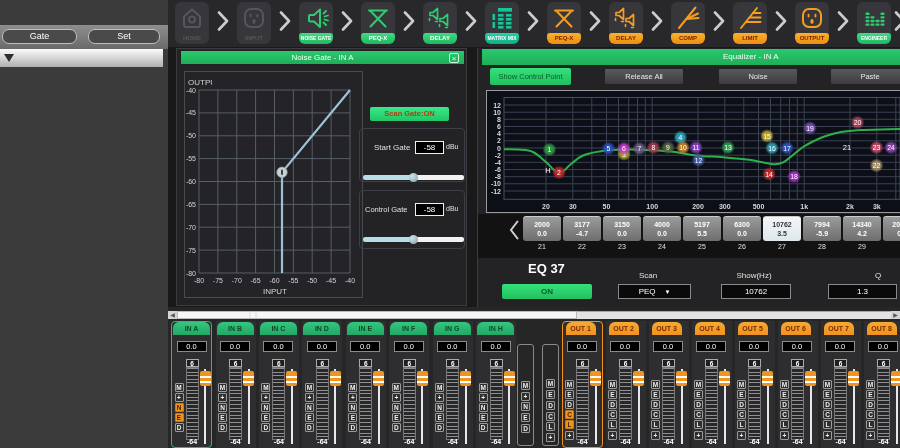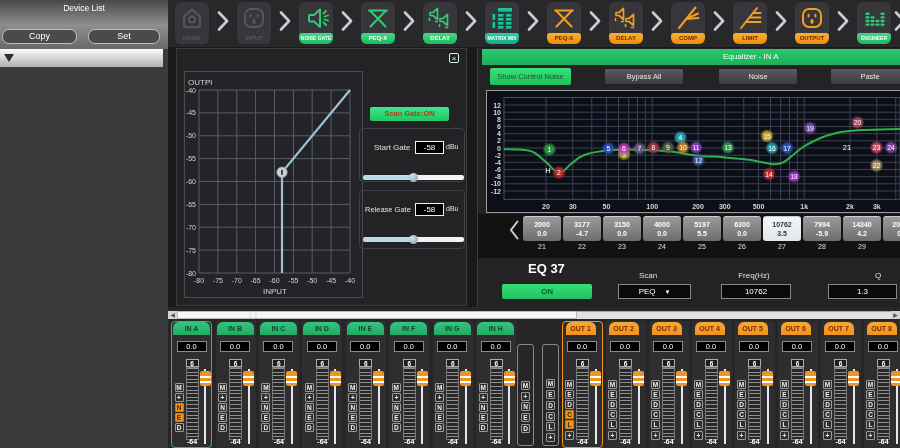--- a/index.html
+++ b/index.html
@@ -1,23 +1,22 @@
 <!DOCTYPE html>
 <html><head><meta charset="utf-8">
 <style>
 *{margin:0;padding:0;box-sizing:border-box;font-family:"Liberation Sans",sans-serif;}
 html,body{width:900px;height:448px;overflow:hidden;background:#191919;}
 .abs{position:absolute;}
 body{position:relative;}
 </style></head><body>
 
 <div class="abs" style="left:0;top:0;width:168px;height:448px;background:#3b3b3b;">
-<div class="abs" style="left:0;top:0;width:168px;height:25px;background:linear-gradient(#484848,#8e8e8e);color:#fff;font-size:8.5px;text-align:center;line-height:17px;">Device List</div>
 <div class="abs" style="left:0;top:25px;width:168px;height:24px;background:linear-gradient(#8e8e8e,#6a6a6a);"></div>
-<div class="abs" style="left:2px;top:29px;width:75px;height:15px;background:#4a4a4a;border:1px solid #bfbfbf;border-radius:7px;color:#fff;font-size:9px;text-align:center;line-height:13px;">Copy</div>
+<div class="abs" style="left:2px;top:29px;width:75px;height:15px;background:#4a4a4a;border:1px solid #bfbfbf;border-radius:7px;color:#fff;font-size:9px;text-align:center;line-height:13px;">Gate</div>
 <div class="abs" style="left:88px;top:29px;width:72px;height:15px;background:#4a4a4a;border:1px solid #bfbfbf;border-radius:7px;color:#fff;font-size:9px;text-align:center;line-height:13px;">Set</div>
 <div class="abs" style="left:0;top:49px;width:163px;height:18px;background:linear-gradient(#fbfbfb,#b0b0b0);"></div>
 <div class="abs" style="left:3.5px;top:54px;width:0;height:0;border-left:5.5px solid transparent;border-right:5.5px solid transparent;border-top:8px solid #2e2e2e;"></div>
 </div>
 <div class="abs" style="left:168px;top:0;width:732px;height:47px;background:#28282a;">
 <div class="abs" style="left:7px;top:2px;width:34px;height:42px;background:#37373b;border-radius:6px;">
 <svg width="26" height="26" viewBox="0 0 26 26" style="position:absolute;left:4px;top:3px;">
         <path d="M5 11.5 L13 4.5 L21 11.5 L21 20 Q21 22 19 22 L7 22 Q5 22 5 20 Z" stroke="#55555c" fill="none" stroke-width="2" stroke-linecap="round" stroke-linejoin="round"></path>
         <circle cx="13" cy="14.5" r="3" stroke="#55555c" fill="none" stroke-width="2" stroke-linecap="round" stroke-linejoin="round"></circle>
       </svg>
@@ -162,20 +161,21 @@
         <rect x="19.5" y="11.2" width="4" height="2.4" rx="0.8" fill="#2ecc71"></rect>
         <rect x="19.5" y="7.6" width="4" height="2.4" rx="0.8" fill="#2ecc71"></rect>
       </svg>
 <div class="abs" style="left:0;top:31px;width:34px;height:11px;background:linear-gradient(#3ddc85,#1fb85e);border-radius:3px 3px 6px 6px;text-align:center;font-size:5px;line-height:11px;color:#fff;font-weight:bold;">ENGINEER</div>
 </div>
 <svg width="12" height="20" viewBox="0 0 12 20" style="position:absolute;left:726px;top:11px;">
       <path d="M2 1.5 L10 10 L2 18.5" stroke="#caccd2" stroke-width="2.6" fill="none" stroke-linecap="round" stroke-linejoin="round"></path>
     </svg>
 </div>
 <div class="abs" style="left:176px;top:48px;width:291px;height:258px;background:#232325;border:1px solid #3c3c3e;">
+<div class="abs" style="left:4px;top:2px;width:283px;height:13px;background:linear-gradient(#29c96e,#1fae58);color:#f2fff6;font-size:8px;text-align:center;line-height:13px;">Noise Gate - IN A</div>
 <div class="abs" style="left:272px;top:3.5px;width:10px;height:10px;border:1px solid #d8f5e2;border-radius:2px;color:#eafff2;font-size:8px;line-height:9px;text-align:center;">×</div>
 <div class="abs" style="left:7px;top:22px;width:179px;height:227px;border:1px solid #4a4a4c;background:#232328;">
 <svg width="179" height="227" viewBox="0 0 179 227">
         <clipPath id="og">
           <rect x="0" y="0" width="27" height="16"></rect>
         </clipPath>
         <text x="3" y="13" font-size="8" fill="#d5d5d5" clip-path="url(#og)">OUTPUT</text>
         <line x1="14.0" y1="18" x2="14.0" y2="201" stroke="#575e66" stroke-width="1"></line>
         <text x="14.0" y="211" font-size="7" fill="#d5d5d5" text-anchor="middle">-80</text>
         <line x1="32.9" y1="18" x2="32.9" y2="201" stroke="#575e66" stroke-width="1"></line>
@@ -220,32 +220,32 @@
 </div>
 <div class="abs" style="left:193px;top:58px;width:79px;height:14px;background:linear-gradient(#3ae88a,#22c664);border-radius:2px;color:#a84312;font-size:7.5px;font-weight:bold;text-align:center;line-height:14px;">Scan Gate:ON</div>
 <div class="abs" style="left:182px;top:79px;width:106px;height:54px;border:1px solid #3e3e46;border-radius:4px;">
 <div class="abs" style="left:14px;top:14px;font-size:8px;color:#e0e0e0;">Start Gate</div>
 <div class="abs" style="left:55px;top:12px;width:29px;height:13px;background:#000;border:1px solid #f0f0f0;color:#fff;font-size:8px;text-align:center;line-height:12px;">-58</div>
 <div class="abs" style="left:86px;top:14px;font-size:7px;color:#e0e0e0;">dBu</div>
 <div class="abs" style="left:3px;top:46px;width:101px;height:5px;border-radius:2px;background:linear-gradient(to right,#b6dde8 0 52%,#f2f2f2 52% 100%);"></div>
 <div class="abs" style="left:49px;top:44px;width:9px;height:9px;border-radius:50%;background:radial-gradient(circle at 35% 35%,#cfe4ec,#7e9dac);"></div>
 </div>
 <div class="abs" style="left:182px;top:141px;width:106px;height:59px;border:1px solid #3e3e46;border-radius:4px;">
-<div class="abs" style="left:5px;top:14px;font-size:7.5px;color:#e0e0e0;">Release Gate</div>
+<div class="abs" style="left:5px;top:14px;font-size:7.5px;color:#e0e0e0;">Control Gate</div>
 <div class="abs" style="left:55px;top:12px;width:29px;height:13px;background:#000;border:1px solid #f0f0f0;color:#fff;font-size:8px;text-align:center;line-height:12px;">-58</div>
 <div class="abs" style="left:86px;top:14px;font-size:7px;color:#e0e0e0;">dBu</div>
 <div class="abs" style="left:3px;top:46px;width:101px;height:5px;border-radius:2px;background:linear-gradient(to right,#b6dde8 0 52%,#f2f2f2 52% 100%);"></div>
 <div class="abs" style="left:49px;top:44px;width:9px;height:9px;border-radius:50%;background:radial-gradient(circle at 35% 35%,#cfe4ec,#7e9dac);"></div>
 </div>
 </div>
 <div class="abs" style="left:477px;top:48px;width:423px;height:259px;background:#232325;border-left:1px solid #3c3c3e;overflow:hidden;">
 <div class="abs" style="left:4px;top:1px;width:419px;height:16px;background:linear-gradient(#29c96e,#1fae58);"></div>
 <div class="abs" style="left:245px;top:1px;width:100px;height:16px;color:#f2fff6;font-size:8px;line-height:16px;">Equalizer - IN A</div>
-<div class="abs" style="left:12px;top:20px;width:81px;height:17px;background:linear-gradient(#35e07a,#22c060);border-radius:2px;color:#0d5a2c;font-size:7.5px;text-align:center;line-height:17px;">Show Control Noise</div>
-<div class="abs" style="left:126px;top:20px;width:80px;height:17px;background:linear-gradient(#5a5a5e,#3c3c40);border:1px solid #222;border-radius:2px;color:#e8e8e8;font-size:7.5px;text-align:center;line-height:16px;">Bypass All</div>
+<div class="abs" style="left:12px;top:20px;width:81px;height:17px;background:linear-gradient(#35e07a,#22c060);border-radius:2px;color:#0d5a2c;font-size:7.5px;text-align:center;line-height:17px;">Show Control Point</div>
+<div class="abs" style="left:126px;top:20px;width:80px;height:17px;background:linear-gradient(#5a5a5e,#3c3c40);border:1px solid #222;border-radius:2px;color:#e8e8e8;font-size:7.5px;text-align:center;line-height:16px;">Release All</div>
 <div class="abs" style="left:240px;top:20px;width:80px;height:17px;background:linear-gradient(#5a5a5e,#3c3c40);border:1px solid #222;border-radius:2px;color:#e8e8e8;font-size:7.5px;text-align:center;line-height:16px;">Noise</div>
 <div class="abs" style="left:352px;top:20px;width:80px;height:17px;background:linear-gradient(#5a5a5e,#3c3c40);border:1px solid #222;border-radius:2px;color:#e8e8e8;font-size:7.5px;text-align:center;line-height:16px;">Paste</div>
 <div class="abs" style="left:8px;top:42px;width:415px;height:123px;border:1px solid #9a9a9a;background:#0c0e18;">
 <svg width="413" height="121" viewBox="0 0 413 121">
         <line x1="17" y1="100.0" x2="413" y2="100.0" stroke="#3a4252" stroke-width="1"></line>
         <text x="14" y="102.5" font-size="7" font-weight="bold" fill="#d8d8d8" text-anchor="end">-12</text>
         <line x1="17" y1="92.8" x2="413" y2="92.8" stroke="#3a4252" stroke-width="1"></line>
         <text x="14" y="95.3" font-size="7" font-weight="bold" fill="#d8d8d8" text-anchor="end">-10</text>
         <line x1="17" y1="85.7" x2="413" y2="85.7" stroke="#3a4252" stroke-width="1"></line>
         <text x="14" y="88.2" font-size="7" font-weight="bold" fill="#d8d8d8" text-anchor="end">-8</text>
@@ -490,21 +490,21 @@
 <div class="abs" style="left:285px;top:29px;width:38px;text-align:center;font-size:7px;color:#e0e0e0;">27</div>
 <div class="abs" style="left:325px;top:2px;width:38px;height:25px;background:linear-gradient(#9a9a9a,#6e6e6e);border-top:1px solid #c9cdd0;border-radius:3px;color:#fff;font-size:7px;font-weight:bold;text-align:center;padding-top:3px;line-height:9px;">7994<br>-5.9</div>
 <div class="abs" style="left:325px;top:29px;width:38px;text-align:center;font-size:7px;color:#e0e0e0;">28</div>
 <div class="abs" style="left:365px;top:2px;width:38px;height:25px;background:linear-gradient(#9a9a9a,#6e6e6e);border-top:1px solid #c9cdd0;border-radius:3px;color:#fff;font-size:7px;font-weight:bold;text-align:center;padding-top:3px;line-height:9px;">14340<br>4.2</div>
 <div class="abs" style="left:365px;top:29px;width:38px;text-align:center;font-size:7px;color:#e0e0e0;">29</div>
 </div>
 <div class="abs" style="left:50px;top:213px;font-size:13px;font-weight:bold;color:#fff;">EQ 37</div>
 <div class="abs" style="left:24px;top:236px;width:90px;height:15px;background:linear-gradient(#35e07a,#22c060);border-radius:2px;color:#0d5a2c;font-size:8px;font-weight:bold;text-align:center;line-height:15px;">ON</div>
 <div class="abs" style="left:140px;top:223px;width:60px;text-align:center;font-size:8px;color:#e0e0e0;">Scan</div>
 <div class="abs" style="left:140px;top:236px;width:73px;height:15px;background:#0a0a0a;border:1px solid #8a8a8a;color:#fff;font-size:8px;text-align:center;line-height:13px;">PEQ&nbsp;&nbsp;&nbsp;&nbsp;<span style="font-size:6px;">▼</span></div>
-<div class="abs" style="left:246px;top:223px;width:60px;text-align:center;font-size:8px;color:#e0e0e0;">Freq(Hz)</div>
+<div class="abs" style="left:246px;top:223px;width:60px;text-align:center;font-size:8px;color:#e0e0e0;">Show(Hz)</div>
 <div class="abs" style="left:243px;top:236px;width:70px;height:15px;background:#0a0a0a;border:1px solid #8a8a8a;color:#fff;font-size:8px;text-align:center;line-height:13px;">10762</div>
 <div class="abs" style="left:370px;top:223px;width:60px;text-align:center;font-size:8px;color:#e0e0e0;">Q</div>
 <div class="abs" style="left:350px;top:236px;width:69px;height:15px;background:#0a0a0a;border:1px solid #8a8a8a;color:#fff;font-size:8px;text-align:center;line-height:13px;">1.3</div>
 </div>
 <div class="abs" style="left:168px;top:307px;width:732px;height:141px;background:#262626;overflow:hidden;">
 <div class="abs" style="left:0;top:4px;width:732px;height:8px;background:#e3e3e3;border-top:1px solid #a8a8a8;"></div>
 <div class="abs" style="left:0;top:4px;width:9px;height:8px;background:#d4d4d4;color:#555;font-size:6px;line-height:8px;text-align:center;">◀</div>
 <div class="abs" style="left:9px;top:4px;width:400px;height:8px;background:#f6f6f6;border:1px solid #bbb;"></div>
 <div class="abs" style="left:79px;top:5px;width:6px;height:6px;color:#888;font-size:6px;line-height:6px;">⋮⋮</div>
 <div class="abs" style="left:723px;top:4px;width:9px;height:8px;background:#d4d4d4;color:#555;font-size:6px;line-height:8px;text-align:center;">▶</div>

